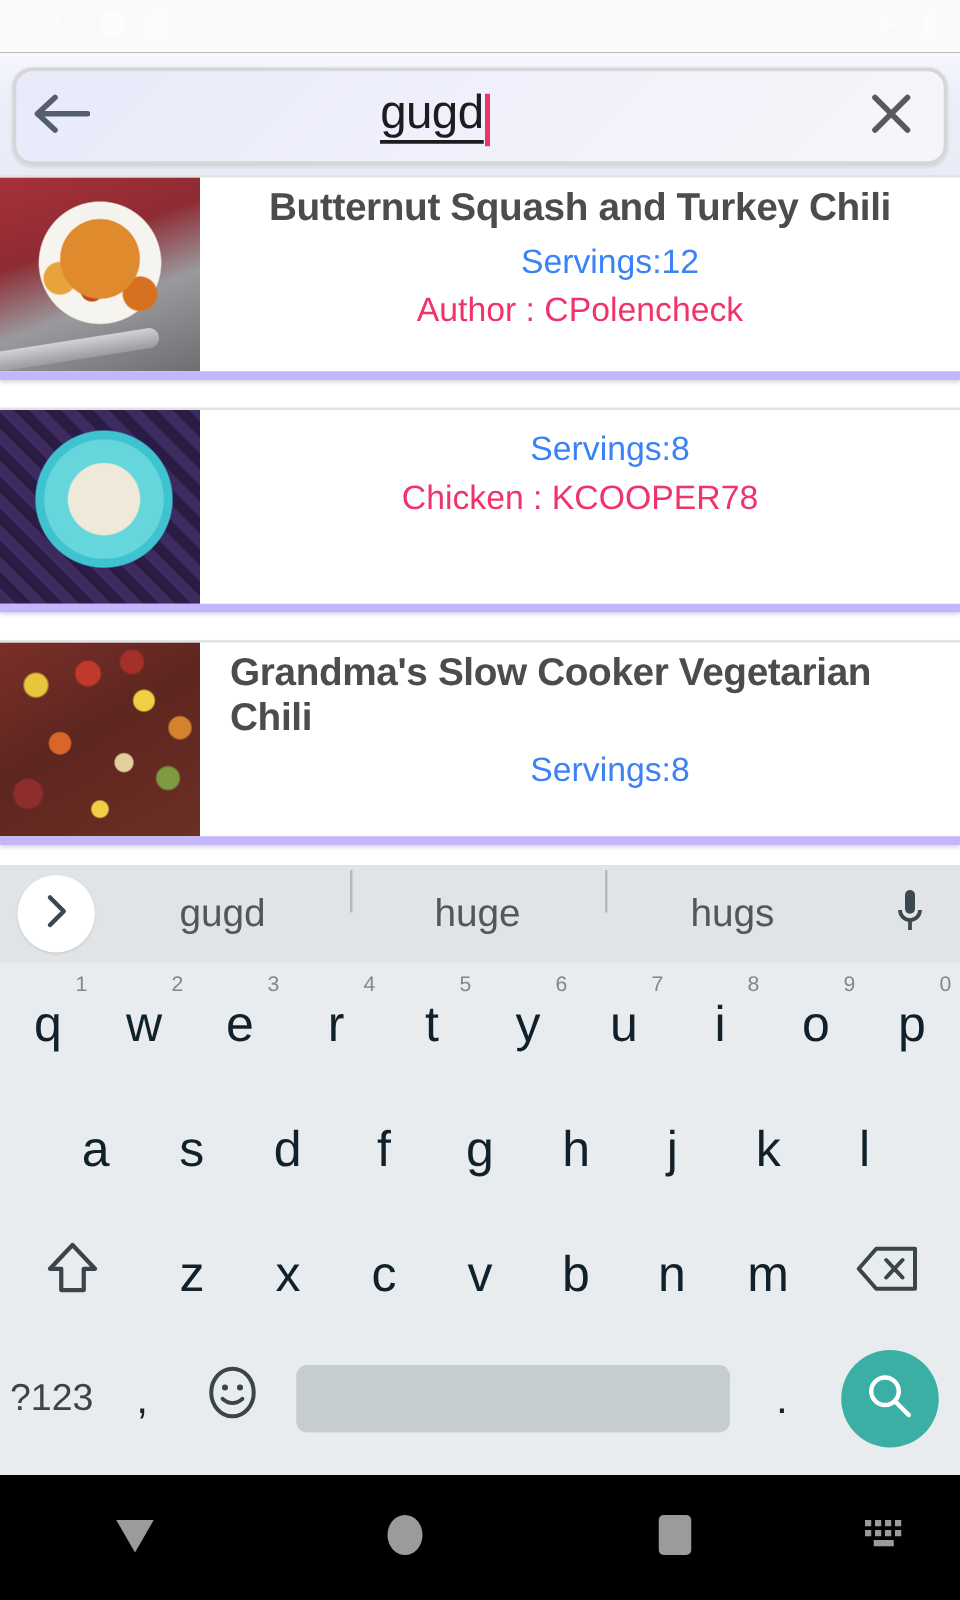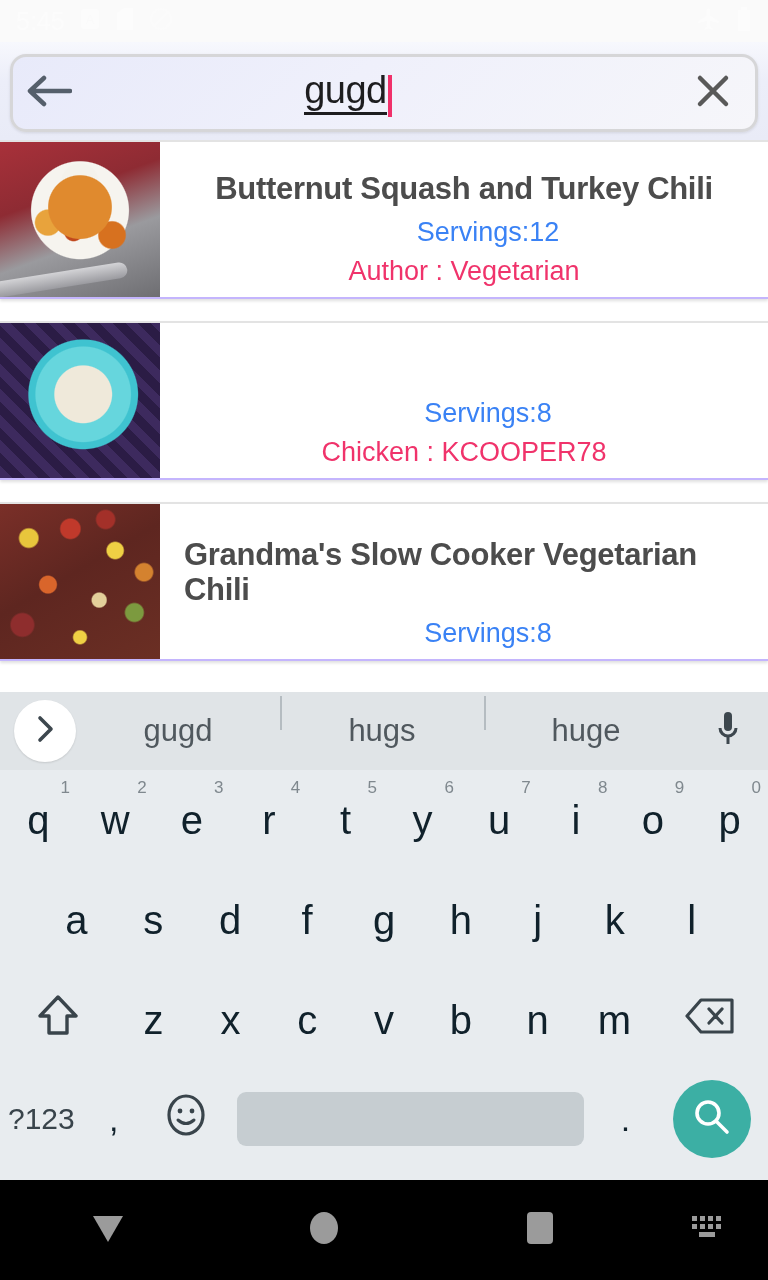--- a/index.html
+++ b/index.html
@@ -68,23 +68,23 @@
   }
 
   
   .results {
     position: absolute; top: 140px; left: 0; width: 768px; height: 552px;
     background: #ffffff; overflow: hidden;
   }
   .card {
     position: relative; width: 768px; background: #ffffff;
     border-top: 2px solid #e3e3e3;
-    border-bottom: 2px solid #c4b5fd;
+    border-bottom: 7px solid #c4b5fd;
     box-shadow: 0 2px 3px rgba(0,0,0,0.13);
-    display: flex; align-items: flex-end;
+    display: flex; align-items: flex-start;
     margin-bottom: 22px;
   }
   .card-thumb {
     flex: 0 0 160px; width: 160px; height: 155px;
     position: relative; overflow: hidden; background: #ccc;
   }
   .card-body {
     flex: 1 1 auto; display: flex; flex-direction: column;
     justify-content: center; align-items: center;
     padding: 6px 14px 10px 14px; text-align: center;
@@ -275,21 +275,21 @@
 
     <div class="card">
       <div class="card-thumb">
         <div class="ph ph1">
             <div class="spoon"></div>
           </div>
       </div>
       <div class="card-body">
         <div class="card-title">Butternut Squash and Turkey Chili</div>
         <div class="card-serv">Servings:12</div>
-        <div class="card-author">Author : Vegetarian</div>
+        <div class="card-author">Author : CPolencheck</div>
       </div>
     </div>
 
     <div class="card">
       <div class="card-thumb">
         <div class="ph ph2"></div>
       </div>
       <div class="card-body">
         <div class="card-serv">Servings:8</div>
         <div class="card-author">Chicken : KCOOPER78</div>
@@ -313,22 +313,22 @@
     <div class="suggestions">
       <div class="sugg-expand">
         <span>
           <svg width="26" height="30" viewBox="0 0 26 30">
               <path d="M8 4 L19 15 L8 26" fill="none" stroke="#3d474e" stroke-width="3.6" stroke-linecap="round" stroke-linejoin="round"></path>
             </svg>
         </span>
       </div>
       <div class="sugg-list">
         <div class="sugg">gugd</div>
+        <div class="sugg">huge</div>
         <div class="sugg">hugs</div>
-        <div class="sugg">huge</div>
       </div>
       <div class="sugg-mic">
         <span>
           <svg width="30" height="42" viewBox="0 0 30 42">
               <rect x="11" y="4" width="8" height="19" rx="4" fill="#3d474e"></rect>
               <path d="M7 20 a8 8 0 0 0 16 0" fill="none" stroke="#3d474e" stroke-width="3"></path>
               <line x1="15" y1="28" x2="15" y2="36" stroke="#3d474e" stroke-width="3"></line>
             </svg>
         </span>
       </div>

